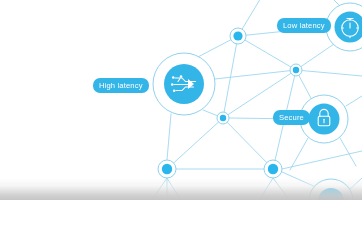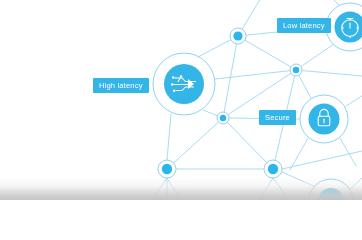--- a/index.html
+++ b/index.html
@@ -29,25 +29,25 @@
     color: #ffffff;
     font-family: "Liberation Sans", sans-serif;
     font-size: 7.6px;
     letter-spacing: 0.15px;
     line-height: 1;
     padding: 4px 6px 4px 6px;
     white-space: nowrap;
     box-sizing: border-box;
     display: flex;
     align-items: center;
-    border-radius: 1px;
+    border-radius: 7px;
   }
   #chip-high-capacity { left: 93px;  top: 78px;  height: 15px; }
   #chip-low-latency   { left: 277px; top: 18px;  height: 15px; }
-  #chip-secure        { left: 259px; top: 110px; height: 15px; }
+  #chip-secure        { left: 273px; top: 110px; height: 15px; }
 
   #bottom-fade {
     position: absolute;
     left: 0;
     bottom: 0;
     width: 362px;
     height: 22px;
     background: linear-gradient(to bottom,
                 rgba(255,255,255,0) 0%,
                 rgba(238,238,238,0.55) 35%,

